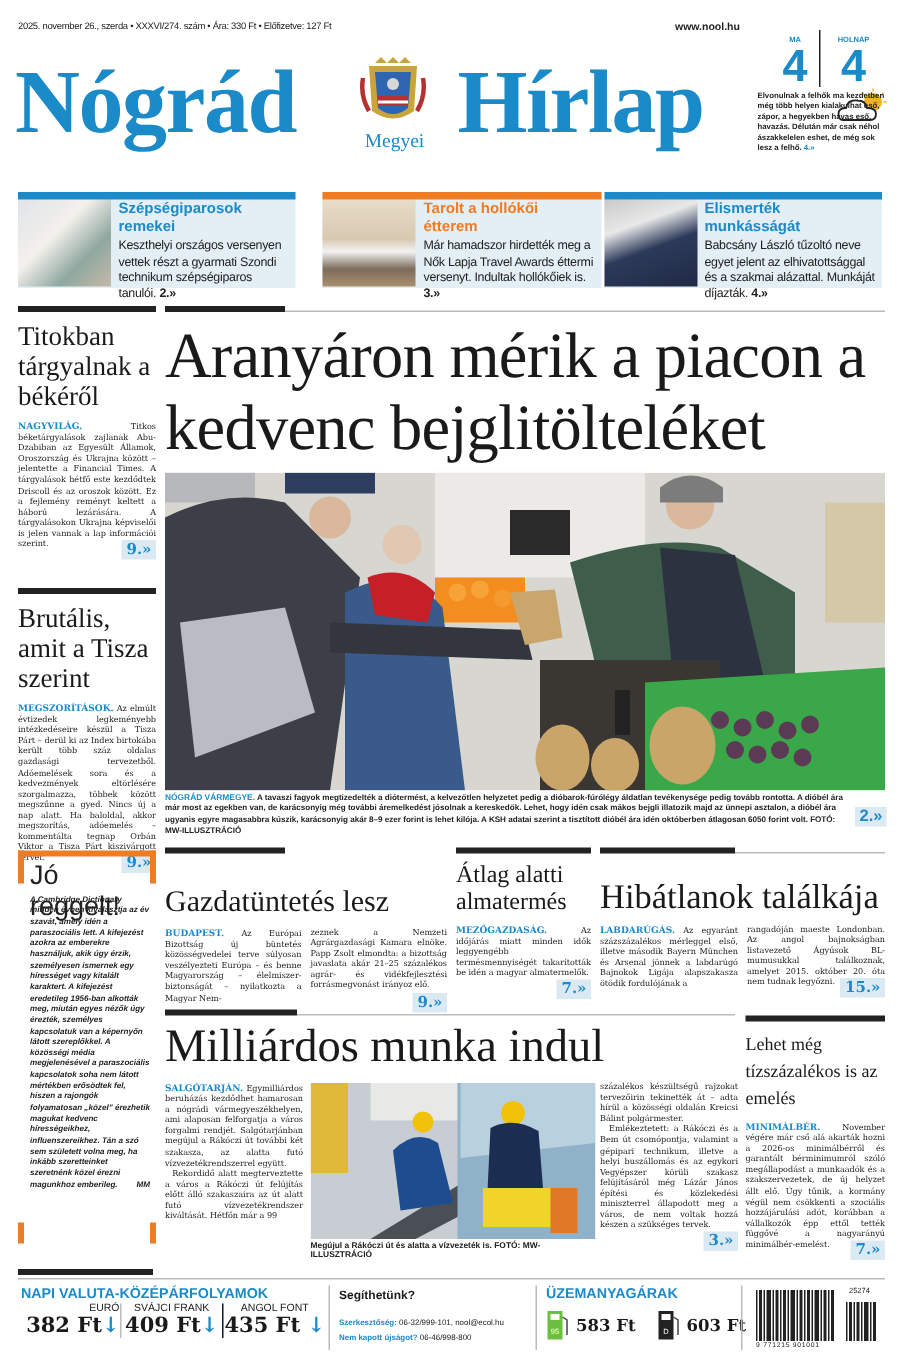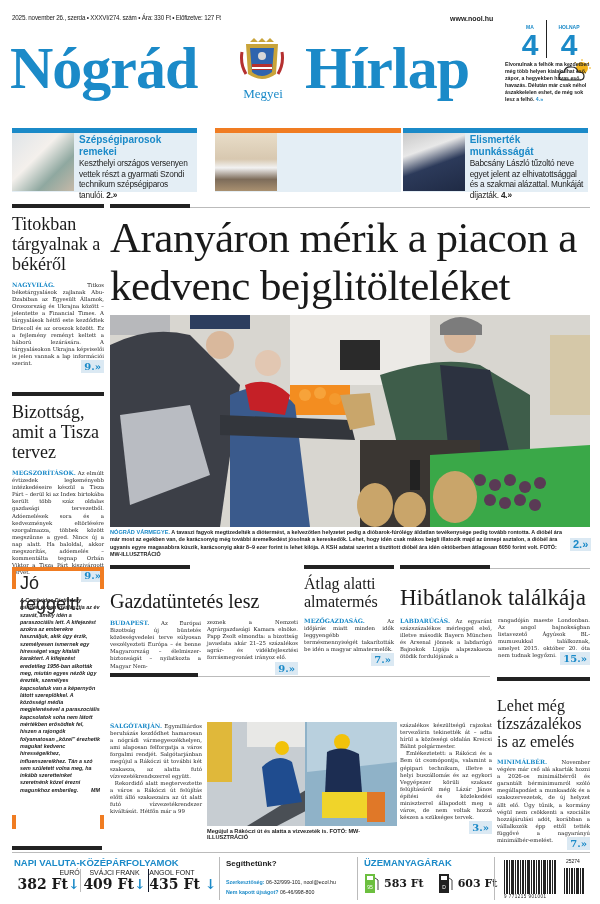--- a/index.html
+++ b/index.html
@@ -92,20 +92,24 @@
     <div class="tbar" style="background:#1b8ac8"></div>
     <div class="timg" style="background:linear-gradient(135deg,#dfe4e8 0%,#f4f0ec 40%,#8fa8a0 70%,#c6b9a8 100%)"></div>
     <div class="ttxt">
       <div class="thead" style="color:#1b8ac8">Szépségiparosok remekei</div>
       <div class="tbody"><span>Keszthelyi országos versenyen vettek részt a gyarmati Szondi technikum szépségiparos tanulói.</span> <b>2.»</b></div>
     </div>
   </div>
   <div class="teaser" style="margin-right:2px">
     <div class="tbar" style="background:#f07c22"></div>
     <div class="timg" style="background:linear-gradient(180deg,#e8ddc8 0%,#d8c8b0 45%,#f2f2f2 60%,#7d6c5a 80%,#a99070 100%)"></div>
+    <div class="ttxt">
+      <div class="thead" style="color:#f07c22">Tarolt a hollókői étterem</div>
+      <div class="tbody"><span>Már hamadszor hirdették meg a Nők Lapja Travel Awards éttermi versenyt. Indultak hollókőiek is.</span> <b>3.»</b></div>
+    </div>
   </div>
   <div class="teaser">
     <div class="tbar" style="background:#1b8ac8"></div>
     <div class="timg" style="background:linear-gradient(160deg,#c9c9c9 0%,#e8e8e8 30%,#2c3a5a 55%,#1f2a44 100%)"></div>
     <div class="ttxt">
       <div class="thead" style="color:#1b8ac8">Elismerték munkásságát</div>
       <div class="tbody"><span>Babcsány László tűzoltó neve egyet jelent az elhivatottsággal és a szakmai alázattal. Munkáját díjazták.</span> <b>4.»</b></div>
     </div>
   </div>
 </div>
@@ -115,21 +119,21 @@
   <div class="serifhead" style="font-size:18px;line-height:20px;margin-top:6px">Titokban tárgyalnak a békéről</div>
   <div class="bodytxt" style="margin-top:7px">
     <span class="kicker">NAGYVILÁG.</span>
     <span>Titkos béketárgyalások zajlanak Abu-Dzabiban az Egyesült Államok, Oroszország és Ukrajna között – jelentette a Financial Times. A tárgyalások hétfő este kezdődtek Driscoll és az oroszok között. Ez a fejlemény reményt keltett a háború lezárására. A tárgyalásokon Ukrajna képviselői is jelen vannak a lap információi szerint.</span>
     <span class="pageref" style="float:right">9.»</span>
   </div>
 </div>
 
 <div class="abs leftcol" style="top:392px">
   <div class="rule" style="width:92px"></div>
-  <div class="serifhead" style="font-size:18px;line-height:20px;margin-top:6px">Bizottság, amit a Tisza tervez</div>
+  <div class="serifhead" style="font-size:18px;line-height:20px;margin-top:6px">Brutális, amit a Tisza szerint</div>
   <div class="bodytxt" style="margin-top:7px">
     <span class="kicker">MEGSZORÍTÁSOK.</span>
     <span>Az elmúlt évtizedek legkeményebb intézkedéseire készül a Tisza Párt – derül ki az Index birtokába került több száz oldalas gazdasági tervezetből. Adóemelések sora és a kedvezmények eltörlésére szorgalmazza, többek között megszűnne a gyed. Nincs új a nap alatt. Ha baloldal, akkor megszorítás, adóemelés – kommentálta tegnap Orbán Viktor a Tisza Párt kiszivárgott tervét.</span>
     <span class="pageref" style="float:right">9.»</span>
   </div>
 </div>
 
 <div class="abs" style="left:12px;top:567px;width:92px;height:262px">
   <div class="abs" style="left:0;top:0;width:4px;height:22px;background:#f07c22"></div>
   <div class="abs" style="left:0;top:0;width:92px;height:4px;background:#f07c22"></div>
@@ -223,20 +227,21 @@
     <div class="bodytxt" style="width:92px"><span class="kicker">LABDARÚGÁS.</span> <span>Az egyaránt százszázalékos mérleggel első, illetve második Bayern München és Arsenal jönnek a labdarúgó Bajnokok Ligája alapszakasza ötödik fordulójának a</span></div>
     <div class="bodytxt" style="width:92px"><span>rangadóján maeste Londonban. Az angol bajnokságban listavezető Ágyúsok BL-mumusukkal találkoznak, amelyet 2015. október 20. óta nem tudnak legyőzni.</span> <span class="pageref" style="float:right">15.»</span></div>
   </div>
 </div>
 
 <div class="abs" style="left:110px;top:673px;width:380px">
   <div style="display:flex">
       <div class="rule" style="width:88px"></div>
       <div class="thinrule" style="flex:1;margin-top:3px"></div>
     </div>
+  <div class="serifhead" style="font-size:31px;line-height:36px;margin-top:2px">Milliárdos munka indul</div>
 </div>
 <div class="abs bodytxt" style="left:110px;top:722px;width:92px">
   <span class="kicker">SALGÓTARJÁN.</span>
   <span>Egymilliárdos beruházás kezdődhet hamarosan a nógrádi vármegyeszékhelyen, ami alaposan felforgatja a város forgalmi rendjét. Salgótarjánban megújul a Rákóczi út további két szakasza, az alatta futó vízvezetékrendszerrel együtt.</span><br>
   &nbsp;&nbsp;<span>Rekordidő alatt megterveztette a város a Rákóczi út felújítás előtt álló szakaszaira az út alatt futó vízvezetékrendszer kiváltását. Hétfőn már a 99</span>
 </div>
 <div class="abs" style="left:207px;top:722px;width:190px;height:104px;overflow:hidden">
   <svg width="190" height="104" viewBox="0 0 190 104" preserveAspectRatio="none">
     <rect width="190" height="104" fill="#c7cdd2"></rect>
     <rect x="40" y="0" width="60" height="25" fill="#e8e8e6"></rect>
@@ -254,37 +259,37 @@
 </div>
 <div class="abs" style="left:207px;top:828px;width:190px;font-size:5.6px;font-weight:bold;color:#222;font-family:'Liberation Sans Narrow','Liberation Sans',sans-serif">Megújul a Rákóczi út és alatta a vízvezeték is. FOTÓ: MW-ILLUSZTRÁCIÓ</div>
 <div class="abs bodytxt" style="left:400px;top:722px;width:92px">
   <span>százalékos készültségű rajzokat tervezőirin tekinették át – adta hírül a közösségi oldalán Kreicsi Bálint polgármester.</span><br>
   &nbsp;&nbsp;<span>Emlékeztetett: a Rákóczi és a Bem út csomópontja, valamint a gépipari technikum, illetve a helyi buszállomás és az egykori Vegyépszer körüli szakasz felújításáról még Lázár János építési és közlekedési miniszterrel állapodott meg a város, de nem voltak hozzá készen a szükséges tervek.</span>
   <span class="pageref" style="float:right">3.»</span>
 </div>
 
 <div class="abs" style="left:497px;top:677px;width:93px">
   <div class="rule" style="width:93px"></div>
-  <div class="serifhead" style="font-size:16px;line-height:18px;margin-top:16px">Lehet még tízszázalékos is az emelés</div>
+  <div class="serifhead" style="font-size:12px;line-height:18px;margin-top:6px">Lehet még tízszázalékos is az emelés</div>
   <div class="bodytxt" style="margin-top:7px"><span class="kicker">MINIMÁLBÉR.</span> <span>November végére már cső alá akarták hozni a 2026-os minimálbérről és garantált bérminimumról szóló megállapodást a munkaadók és a szakszervezetek, de új helyzet állt elő. Úgy tűnik, a kormány végül nem csökkenti a szociális hozzájárulási adót, korábban a vállalkozók épp ettől tették függővé a nagyarányú minimálbér-emelést.</span> <span class="pageref" style="float:right">7.»</span></div>
 </div>
 
 <div class="abs" style="left:12px;top:846px;width:90px;height:4px;background:#222"></div>
 <div id="bottom" class="abs">
   <div class="abs" style="left:2px;top:4px;font-weight:bold;font-size:9.5px;color:#1b8ac8;font-family:'Liberation Sans Narrow','Liberation Sans',sans-serif">NAPI VALUTA-KÖZÉPÁRFOLYAMOK</div>
   <div class="abs" style="left:0;top:16px;width:205px;display:flex">
     <div style="flex:1;text-align:right;border-right:1px solid #bbb">
       <div style="font-size:7px;font-family:'Liberation Sans Narrow','Liberation Sans',sans-serif">EURÓ</div>
       <div style="font-size:14px;font-weight:bold;font-family:'DejaVu Serif',serif"><span>382 Ft</span><span class="blue">↓</span></div>
     </div>
     <div style="flex:1;text-align:center;border-right:1px solid #0f172a">
       <div style="font-size:7px;font-family:'Liberation Sans Narrow','Liberation Sans',sans-serif">SVÁJCI FRANK</div>
       <div style="font-size:14px;font-weight:bold;font-family:'DejaVu Serif',serif"><span>409 Ft</span><span class="blue">↓</span></div>
     </div>
-    <div style="flex:1;">
+    <div style="flex:1;text-align:center">
       <div style="font-size:7px;font-family:'Liberation Sans Narrow','Liberation Sans',sans-serif">ANGOL FONT</div>
       <div style="font-size:14px;font-weight:bold;font-family:'DejaVu Serif',serif"><span>435 Ft</span> <span class="blue">↓</span></div>
     </div>
   </div>
   <div class="vsep" style="left:207px"></div>
   <div class="abs" style="left:214px;top:6px;font-size:8px;font-weight:bold">Segíthetünk?</div>
   <div class="abs" style="left:214px;top:24px;font-size:5.3px;line-height:10px;font-family:'Liberation Sans Narrow','Liberation Sans',sans-serif">
     <div><b class="blue">Szerkesztőség:</b> <span>06-32/999-101, nool@ecol.hu</span></div>
     <div><b class="blue">Nem kapott újságot?</b> <span>06-46/998-800</span></div>
   </div>

